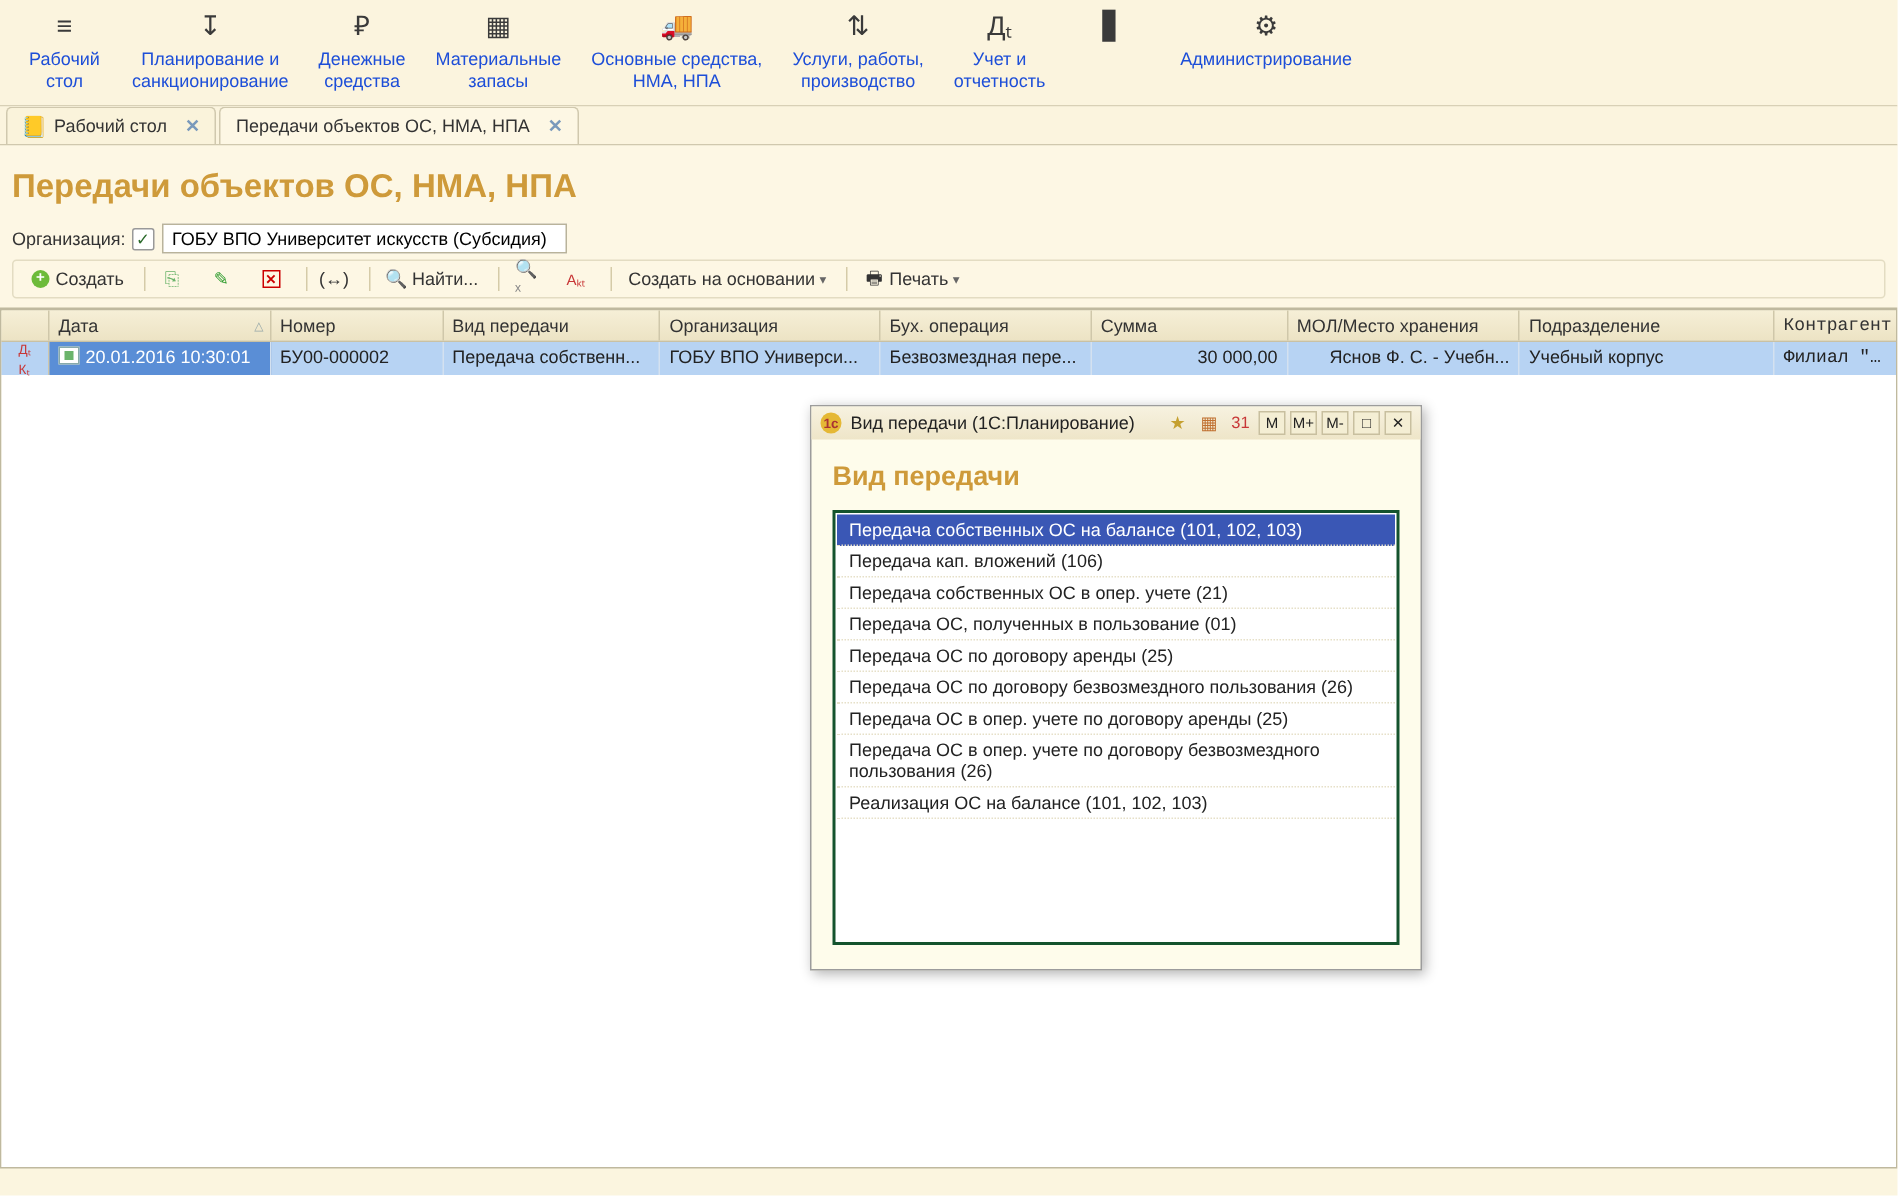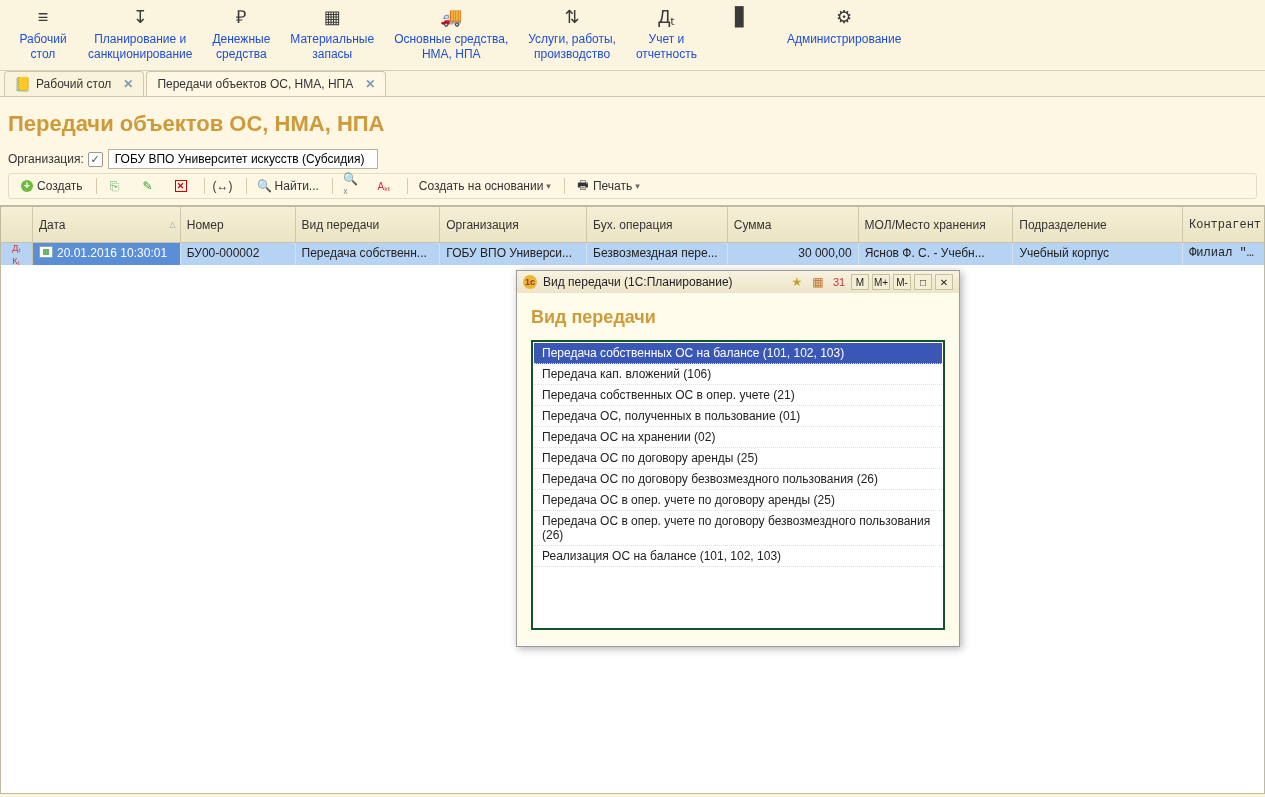--- a/index.html
+++ b/index.html
@@ -149,21 +149,21 @@
     display: flex;
     background: linear-gradient(#f6efd7,#ece3c4);
     border-bottom: 1px solid #c9c1a4;
   }
   .gh-cell {
     border-right: 1px solid #cfc7aa;
     padding: 3px 6px;
     color: #333;
     display:flex; align-items:center;
     font-size:12px;
-    height: 35px;
+    height: 20px;
     position:relative;
   }
   .gh-sort::after{
     content:"△"; font-size:8px; color:#9aa; position:absolute; right:4px;
   }
   .grid-row {
     display: flex;
     background: #b7d3f3;
     height: 22px;
   }
@@ -180,28 +180,28 @@
     width:14px;height:12px;background:#fff;border:1px solid #8aa;display:inline-block;margin-right:4px;vertical-align:-1px;position:relative;
   }
   .gr-cell.date .calico::before{content:"";position:absolute;left:3px;top:2px;width:6px;height:6px;background:#6bb46b;}
   .gr-cell.right { text-align: right; }
   .row-prefix {
     width:32px; display:flex; align-items:center; justify-content:center;
     border-right:1px solid #cfc7aa;
   }
   
   .c0{width:32px;} .c1{width:148px;} .c2{width:115px;} .c3{width:145px;}
-  .c4{width:147px;} .c5{width:141px;} .c6{width:131px;} .c7{width:155px;}
+  .c4{width:147px;} .c5{width:141px;} .c6{width:131px;} .c7{width:155px;text-align:right;}
   .c8{width:170px;} .c9{width:81px;font-family:Liberation Mono, monospace;}
 
   
   .modal {
     position: absolute;
-    left: 516px; top: 270px;
-    width: 444px;
+    left: 540px; top: 270px;
+    width: 408px;
     border: 1px solid #9c9c9c;
     box-shadow: 2px 2px 8px rgba(0,0,0,.3);
     background: #fefceb;
   }
   .modal-title {
     background: linear-gradient(#f7f2e0,#eee5c8);
     display:flex; align-items:center;
     padding: 2px 6px;
     height: 22px;
     font-size: 12px;
@@ -402,21 +402,20 @@
       <span class="mt-btn">✕</span>
     </div>
   </div>
   <div class="modal-body">
     <div class="modal-h1">Вид передачи</div>
     <div class="listbox">
       <div class="lb-row selected">Передача собственных ОС на балансе (101, 102, 103)</div>
       <div class="lb-row">Передача кап. вложений (106)</div>
       <div class="lb-row">Передача собственных ОС в опер. учете (21)</div>
       <div class="lb-row">Передача ОС, полученных в пользование (01)</div>
-      <div class="lb-row">Передача ОС на хранении (02)</div>
       <div class="lb-row">Передача ОС по договору аренды (25)</div>
       <div class="lb-row">Передача ОС по договору безвозмездного пользования (26)</div>
       <div class="lb-row">Передача ОС в опер. учете по договору аренды (25)</div>
       <div class="lb-row">Передача ОС в опер. учете по договору безвозмездного пользования (26)</div>
       <div class="lb-row">Реализация ОС на балансе (101, 102, 103)</div>
     </div>
   </div>
 </div>
 
 </body></html>

